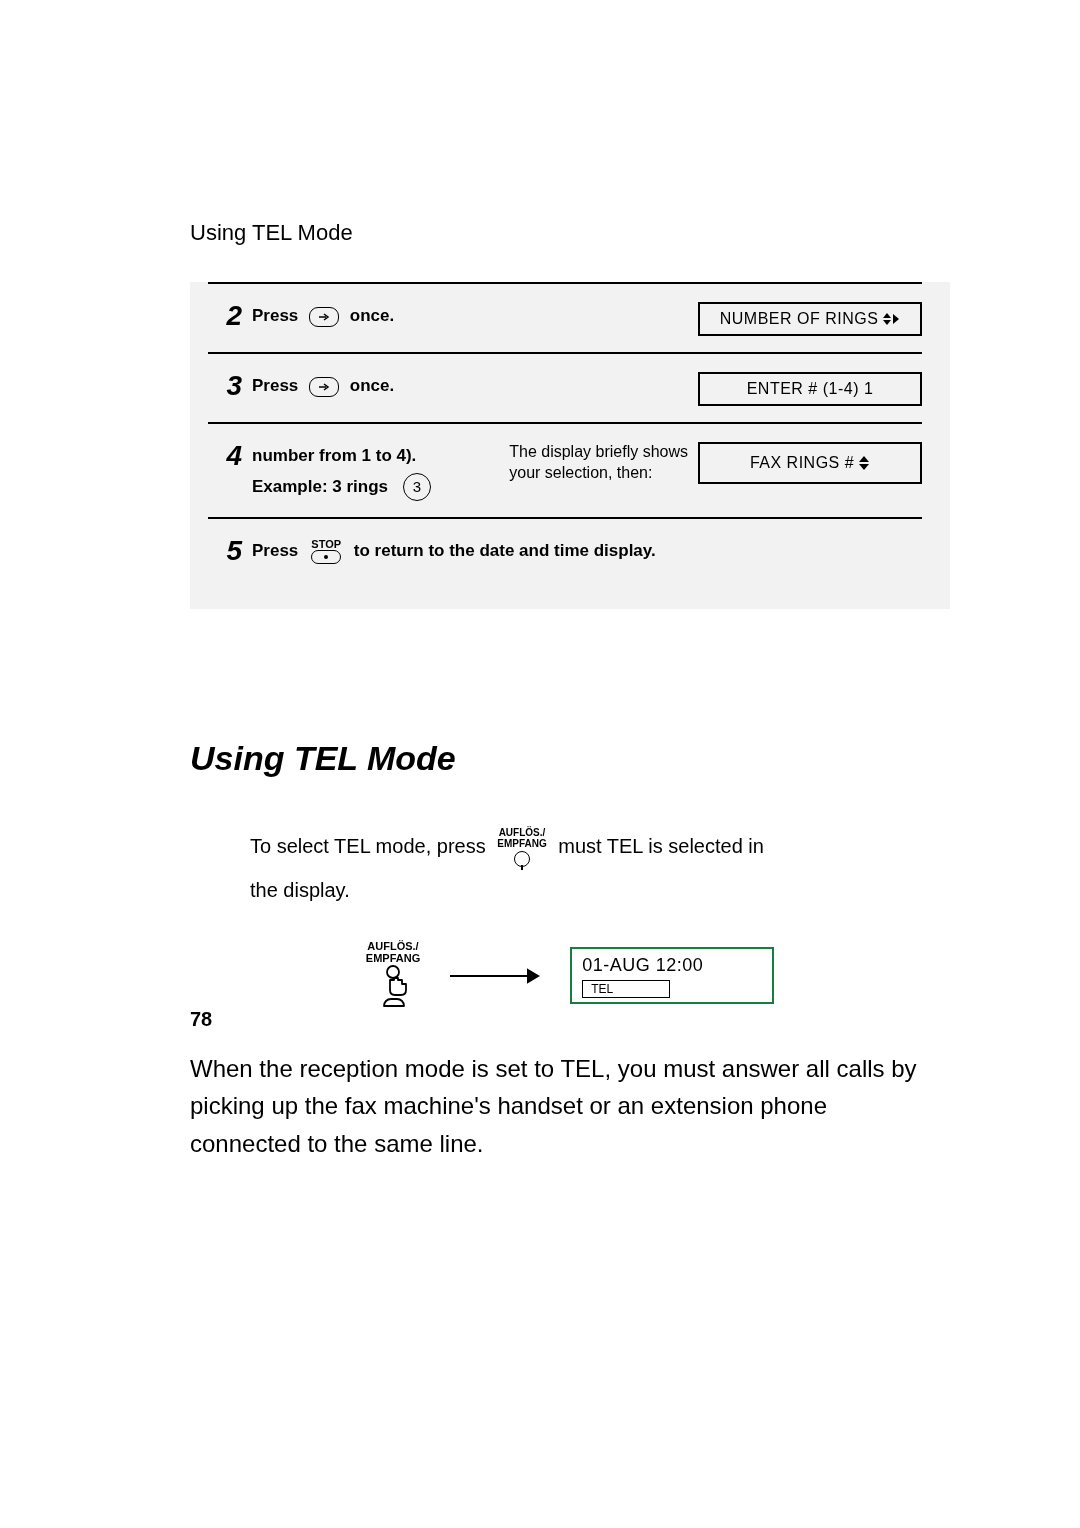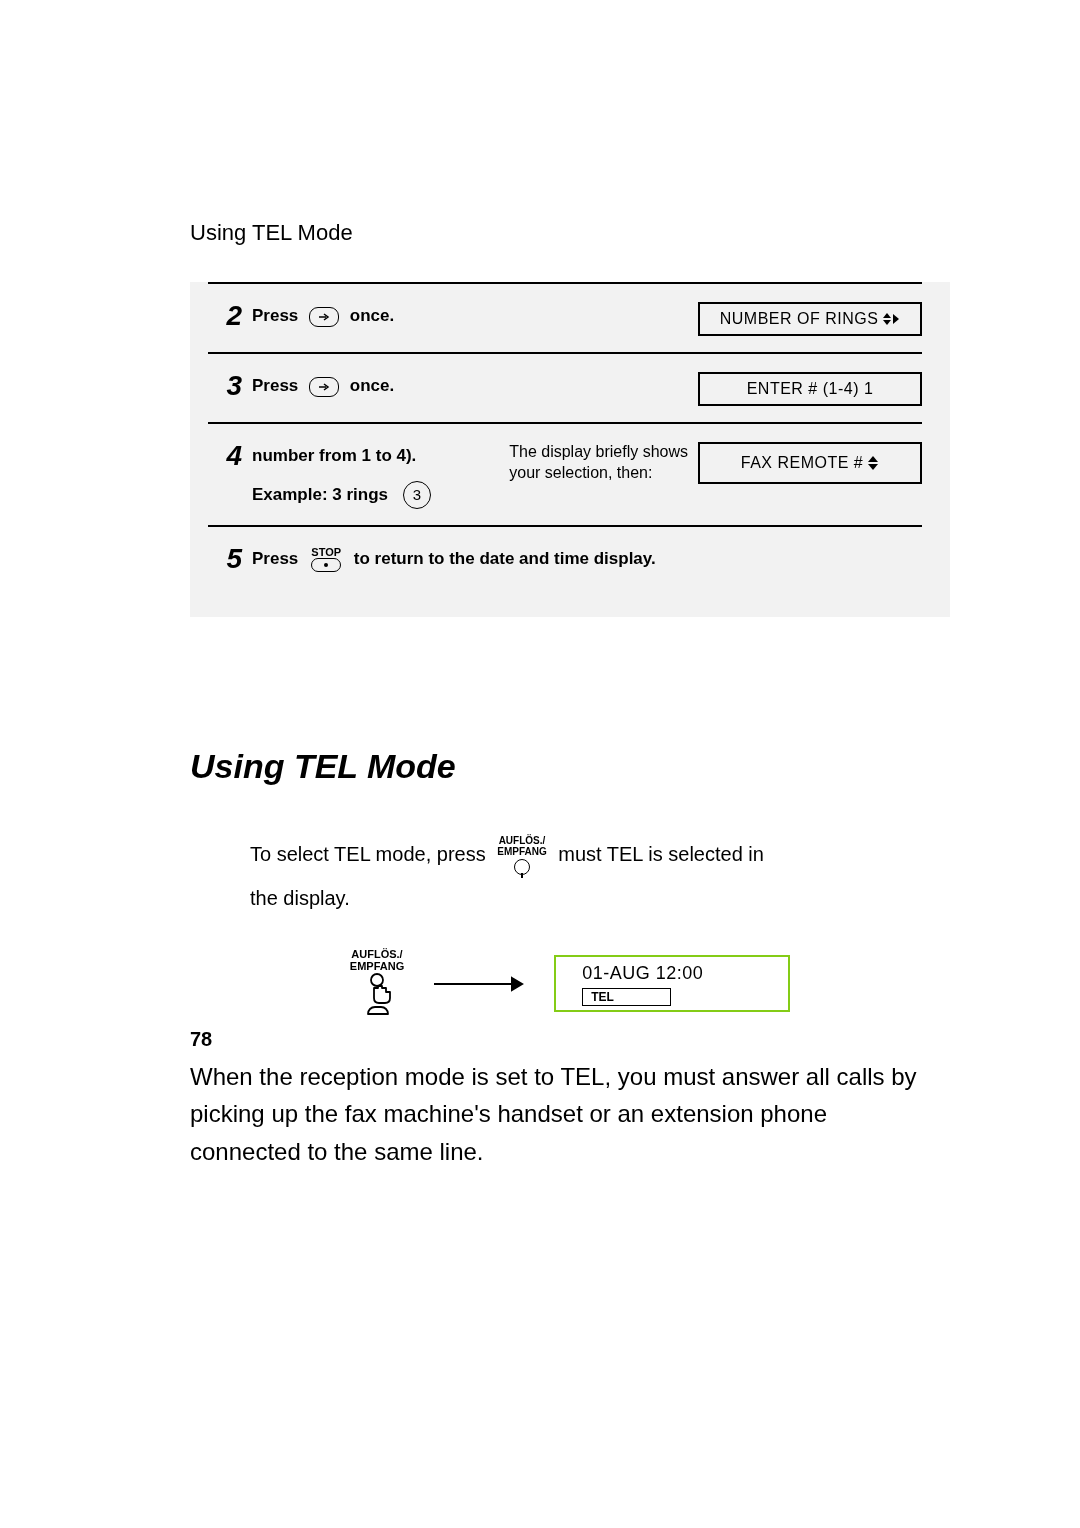--- a/index.html
+++ b/index.html
@@ -25,26 +25,26 @@
   .updown{display:inline-flex;flex-direction:column;line-height:0;margin-left:4px}
   .updown svg{display:block}
   .section-title{font-size:34px;font-weight:bold;font-style:italic;margin:130px 0 50px}
   .body-text{font-size:20px;line-height:1.7;margin-left:60px;margin-right:20px}
   .btn-label{display:inline-flex;flex-direction:column;align-items:center;font-size:10px;font-weight:bold;line-height:1.05;margin:0 6px;vertical-align:middle}
   .btn-label .ring{width:14px;height:14px;border:1.5px solid #000;border-radius:50%;margin-top:2px;position:relative}
   .btn-label .ring::after{content:"";position:absolute;bottom:-4px;left:50%;width:2px;height:5px;background:#000;transform:translateX(-50%)}
   .diagram{display:flex;align-items:center;justify-content:center;gap:30px;margin:34px 0 40px}
   .hand-press{display:flex;flex-direction:column;align-items:center}
   .hand-press .lbls{font-size:11px;font-weight:bold;line-height:1.05;text-align:center}
-  .display-panel{border:2px solid #84cc16;padding:6px 26px 4px;min-width:180px}
+  .display-panel{border:2px solid #15803d;padding:6px 10px 4px;min-width:180px}
   .display-panel .line1{font-size:18px;letter-spacing:0.5px}
-  .display-panel .sub{border:1.5px solid #000;display:inline-block;padding:1px 56px 1px 8px;font-size:12px;font-weight:bold;margin-top:4px}
+  .display-panel .sub{border:1.5px solid #000;display:inline-block;padding:1px 56px 1px 8px;font-size:12px;font-weight:normal;margin-top:4px}
   .arrow-long svg{display:block}
   .para{font-size:24px;line-height:1.55;margin:0 20px 0 0}
-  .page-num{position:absolute;bottom:116px;left:190px;font-size:20px;font-weight:bold}
+  .page-num{position:absolute;bottom:136px;left:190px;font-size:20px;font-weight:bold}
 </style>
 </head>
 <body>
 
 <div class="page">
 
   <div class="run-head">Using TEL Mode</div>
 
   <div class="steps">
 
@@ -95,32 +95,32 @@
           <span>ENTER # (1-4) 1</span>
         </div>
       </div>
     </div>
 
     <div class="step-row">
       <div class="step-num">4</div>
       <div class="step-body">
         <div class="step-left">
           <div><span>number from 1 to 4).</span></div>
-          <div style="margin-top:12px">
+          <div style="margin-top:4px">
             <span>Example: 3 rings</span>
             <span class="circle-digit">3</span>
           </div>
         </div>
         <div class="right-col">
           <div class="note">
             <span>The display briefly shows</span><br>
             <span>your selection, then:</span>
           </div>
           <div class="disp-box">
-            <span>FAX REMOTE #</span>
+            <span>FAX RINGS #</span>
             <span class="updown">
               <svg width="12" height="8">
                   <path d="M6 1L1 7h10z" fill="#000"></path>
                 </svg>
               <svg width="12" height="8">
                   <path d="M6 7L1 1h10z" fill="#000"></path>
                 </svg>
             </span>
           </div>
         </div>

